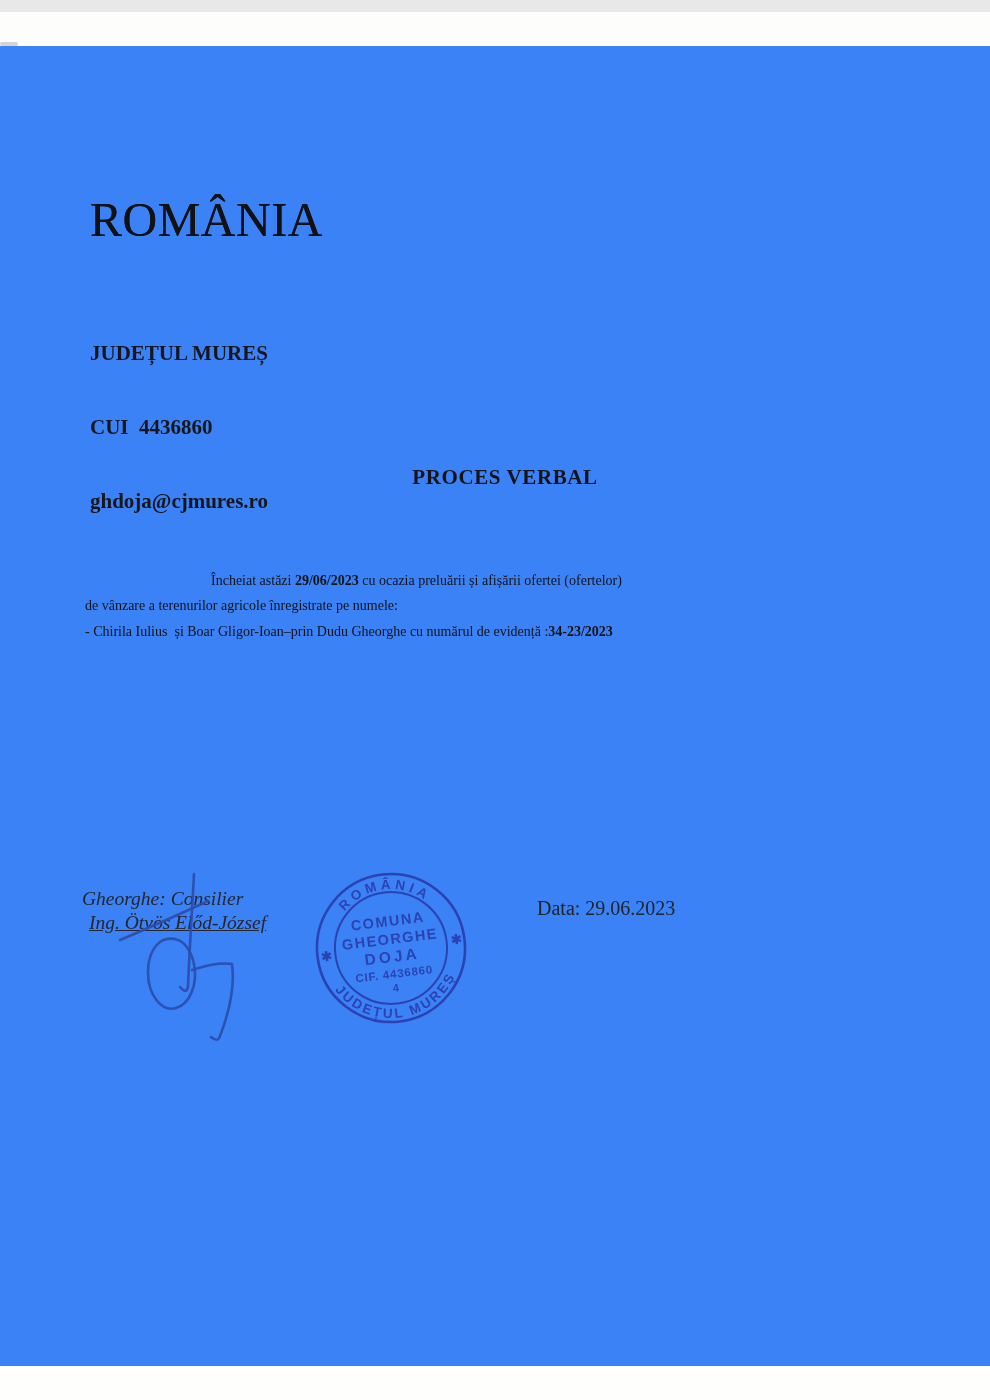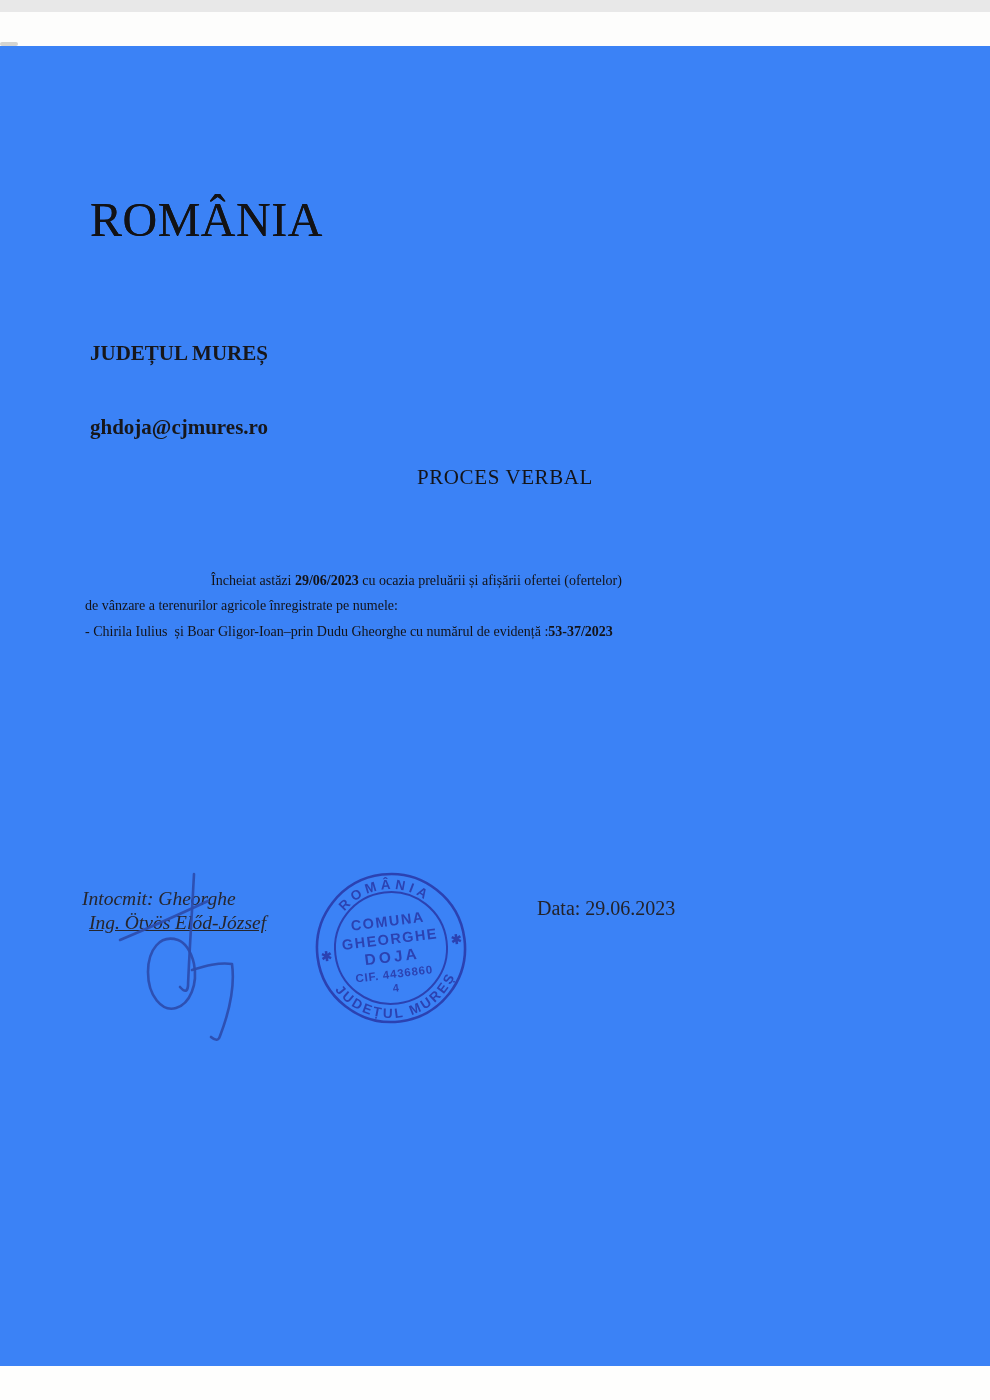--- a/index.html
+++ b/index.html
@@ -15,21 +15,21 @@
   .letterhead{position:absolute;left:90px;top:144px;white-space:pre-wrap;}
   .country{
     font-size:48px;line-height:56px;letter-spacing:.5px;color:#121215;
     text-shadow:0 0 .6px #1a1a1a;
   }
   .lh-lines{margin-top:8px;font-weight:bold;font-size:21px;line-height:24.6px;color:#17171b;}
   .lh-line{white-space:pre-wrap;}
 
   .doc-title{
     position:absolute;left:0;top:453px;width:990px;padding-left:20px;box-sizing:border-box;
-    text-align:center;font-weight:normal;font-size:21px;letter-spacing:.6px;color:#141418;
+    text-align:center;font-weight:bold;font-size:21px;letter-spacing:.6px;color:#141418;
   }
 
   .body-text{position:absolute;left:85px;top:556px;width:860px;font-size:14px;line-height:25.3px;color:#131317;}
   .body-line{white-space:pre-wrap;}
   .body-line.indent{padding-left:126px;}
   .body-text b{font-weight:bold;}
 
   .signoff{position:absolute;left:82px;top:875px;font-style:italic;font-size:19.5px;line-height:23.5px;color:#26262e;}
   .signoff .ind{padding-left:7px;text-decoration:underline;}
 
@@ -54,34 +54,35 @@
 <div class="page">
 
   <div class="scan-edge-top"></div>
   <div class="scan-edge-bottom"></div>
   <div class="corner-mark"></div>
 
   <header class="letterhead">
     <div class="country">ROMÂNIA</div>
     <div class="lh-lines">
       <div class="lh-line">JUDEȚUL MUREȘ</div>
+      <div class="lh-line">CUI  4436860</div>
       <div class="lh-line">ghdoja@cjmures.ro</div>
     </div>
   </header>
 
   <div class="doc-title">PROCES VERBAL</div>
 
   <div class="body-text">
     <div class="body-line indent"><span>Încheiat astăzi </span><b>29/06/2023</b><span> cu ocazia preluării și afișării ofertei (ofertelor)</span></div>
     <div class="body-line"><span>de vânzare a terenurilor agricole înregistrate pe numele:</span></div>
-    <div class="body-line"><span>- Chirila Iulius  și Boar Gligor-Ioan–prin Dudu Gheorghe cu numărul de evidență :</span><b>53-37/2023</b></div>
+    <div class="body-line"><span>- Chirila Iulius  și Boar Gligor-Ioan–prin Dudu Gheorghe cu numărul de evidență :</span><b>34-23/2023</b></div>
   </div>
 
   <div class="signoff">
-    <div>Intocmit: Gheorghe</div>
+    <div>Gheorghe: Consilier</div>
     <div class="ind">Ing. Ötvös Előd-József</div>
   </div>
 
   <div class="date">Data: 29.06.2023</div>
 
   <svg class="stamp" width="170" height="170" viewBox="0 0 170 170" xmlns="http://www.w3.org/2000/svg">
     <g fill="none" stroke="#2b3fae">
       <circle cx="85" cy="85" r="74" stroke-width="2.6"></circle>
       <circle cx="85" cy="85" r="56" stroke-width="2"></circle>
     </g>

